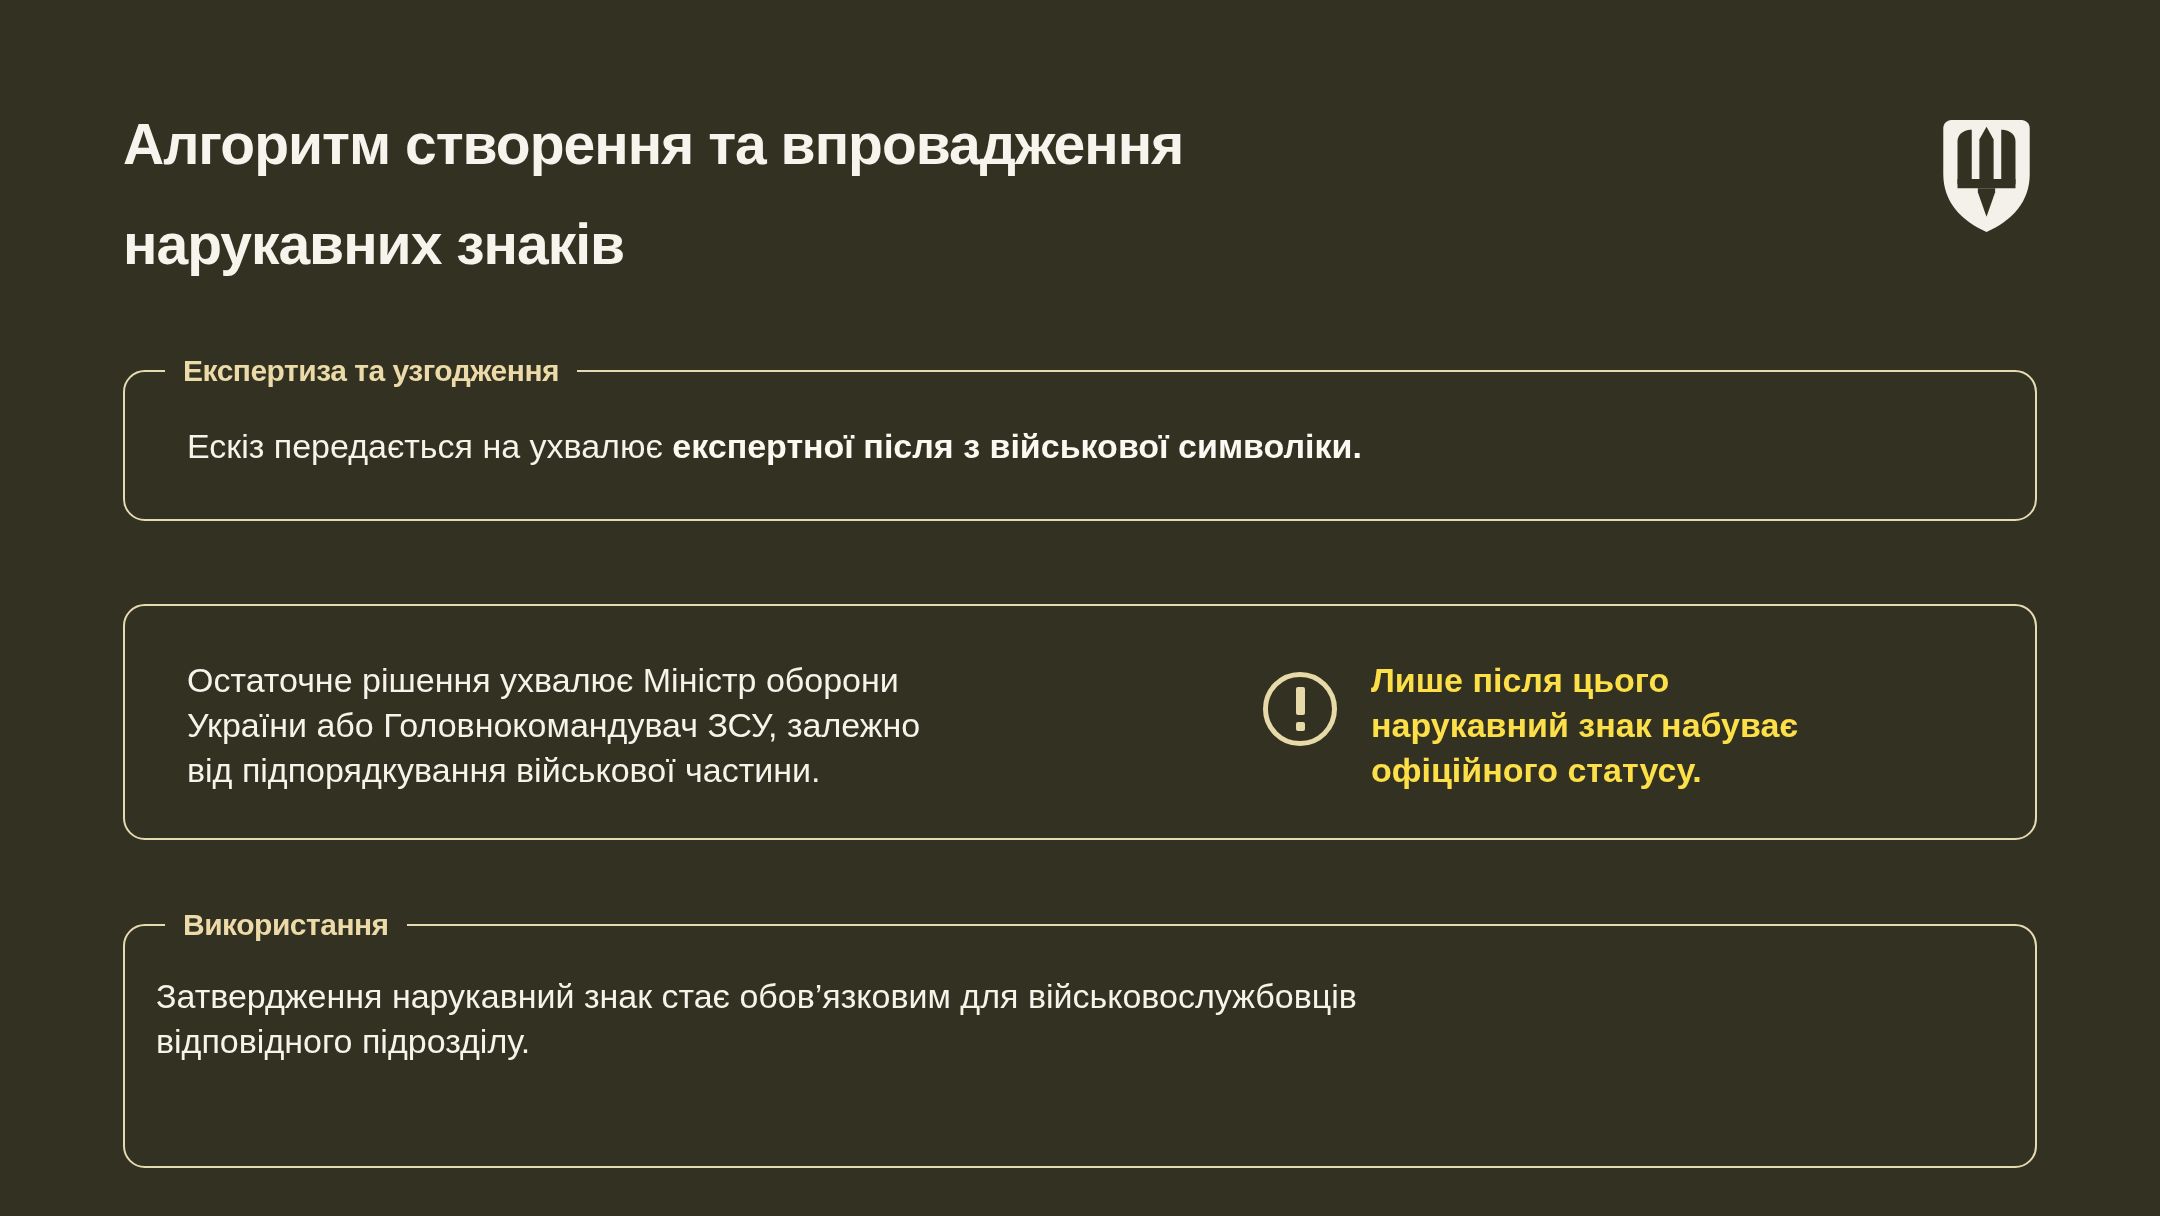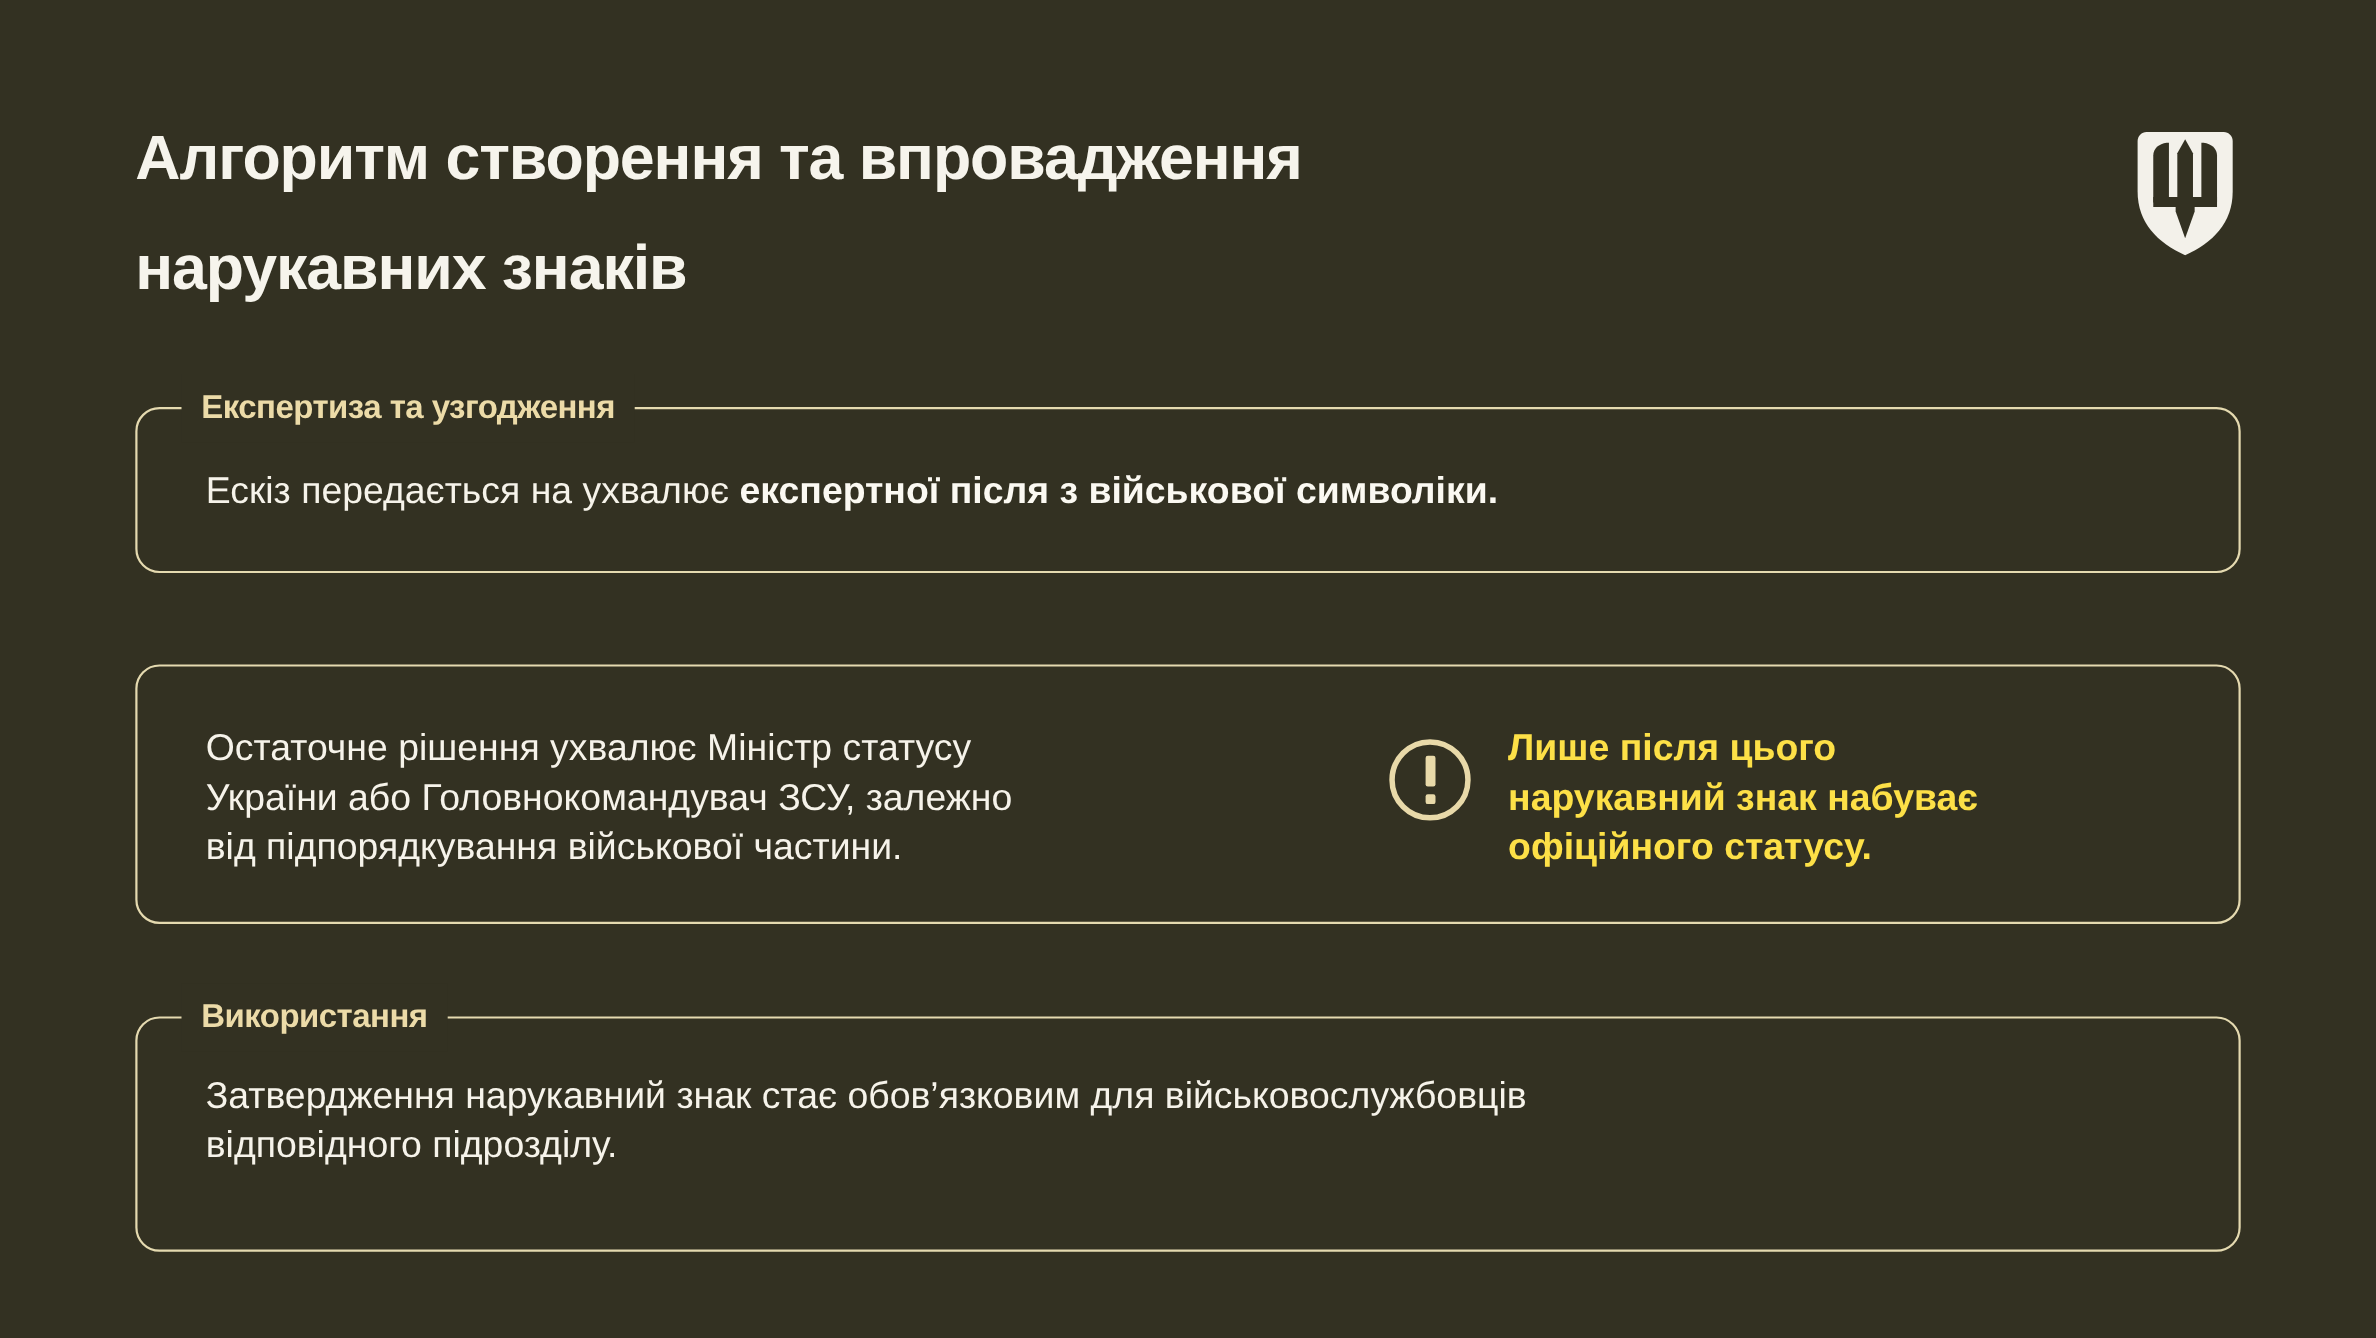--- a/index.html
+++ b/index.html
@@ -26,21 +26,21 @@
     font-size:30px;font-weight:700;line-height:62px;letter-spacing:-0.5px;
     color:#ecdba8;white-space:nowrap;
   }
   .section-body{
     font-size:34px;line-height:45px;color:#f6f3ea;
     white-space:pre-line;margin:0;
   }
   .section-body b{font-weight:700;color:#fbf9f2;}
   .sec-1{top:370px;height:151px;padding:52px 60px 0 62px;}
   .sec-2{top:604px;height:236px;padding:52px 60px 0 62px;}
-  .sec-3{top:924px;height:214px;padding:48px 60px 0 62px;}
+  .sec-3{top:924px;height:244px;padding:48px 60px 0 31px;}
   .row{display:flex;align-items:flex-start;}
   .col-text{width:960px;flex:0 0 auto;}
   .callout{display:flex;align-items:flex-start;margin-left:116px;}
   .callout-icon{
     flex:0 0 auto;width:64px;height:64px;margin-top:14px;
     border:5px solid #e8d9a9;border-radius:50%;
     display:flex;flex-direction:column;align-items:center;justify-content:center;
   }
   .excl-bar{width:9px;height:28px;background:#e8d9a9;border-radius:2px;}
   .excl-dot{width:9px;height:9px;background:#e8d9a9;border-radius:2px;margin-top:7px;}
@@ -67,21 +67,21 @@
   </g>
 </svg>
 
 <section class="section sec-1">
   <h2 class="section-heading">Експертиза та узгодження</h2>
   <p class="section-body"><span>Ескіз передається на ухвалює </span><b>експертної після з військової символіки.</b></p>
 </section>
 
 <section class="section sec-2">
   <div class="row">
-    <p class="section-body col-text">Остаточне рішення ухвалює Міністр статусу
+    <p class="section-body col-text">Остаточне рішення ухвалює Міністр оборони
 України або Головнокомандувач ЗСУ, залежно
 від підпорядкування військової частини.</p>
     <div class="callout">
       <div class="callout-icon">
         <div class="excl-bar"></div>
         <div class="excl-dot"></div>
       </div>
       <p class="callout-text">Лише після цього
 нарукавний знак набуває
 офіційного статусу.</p>

